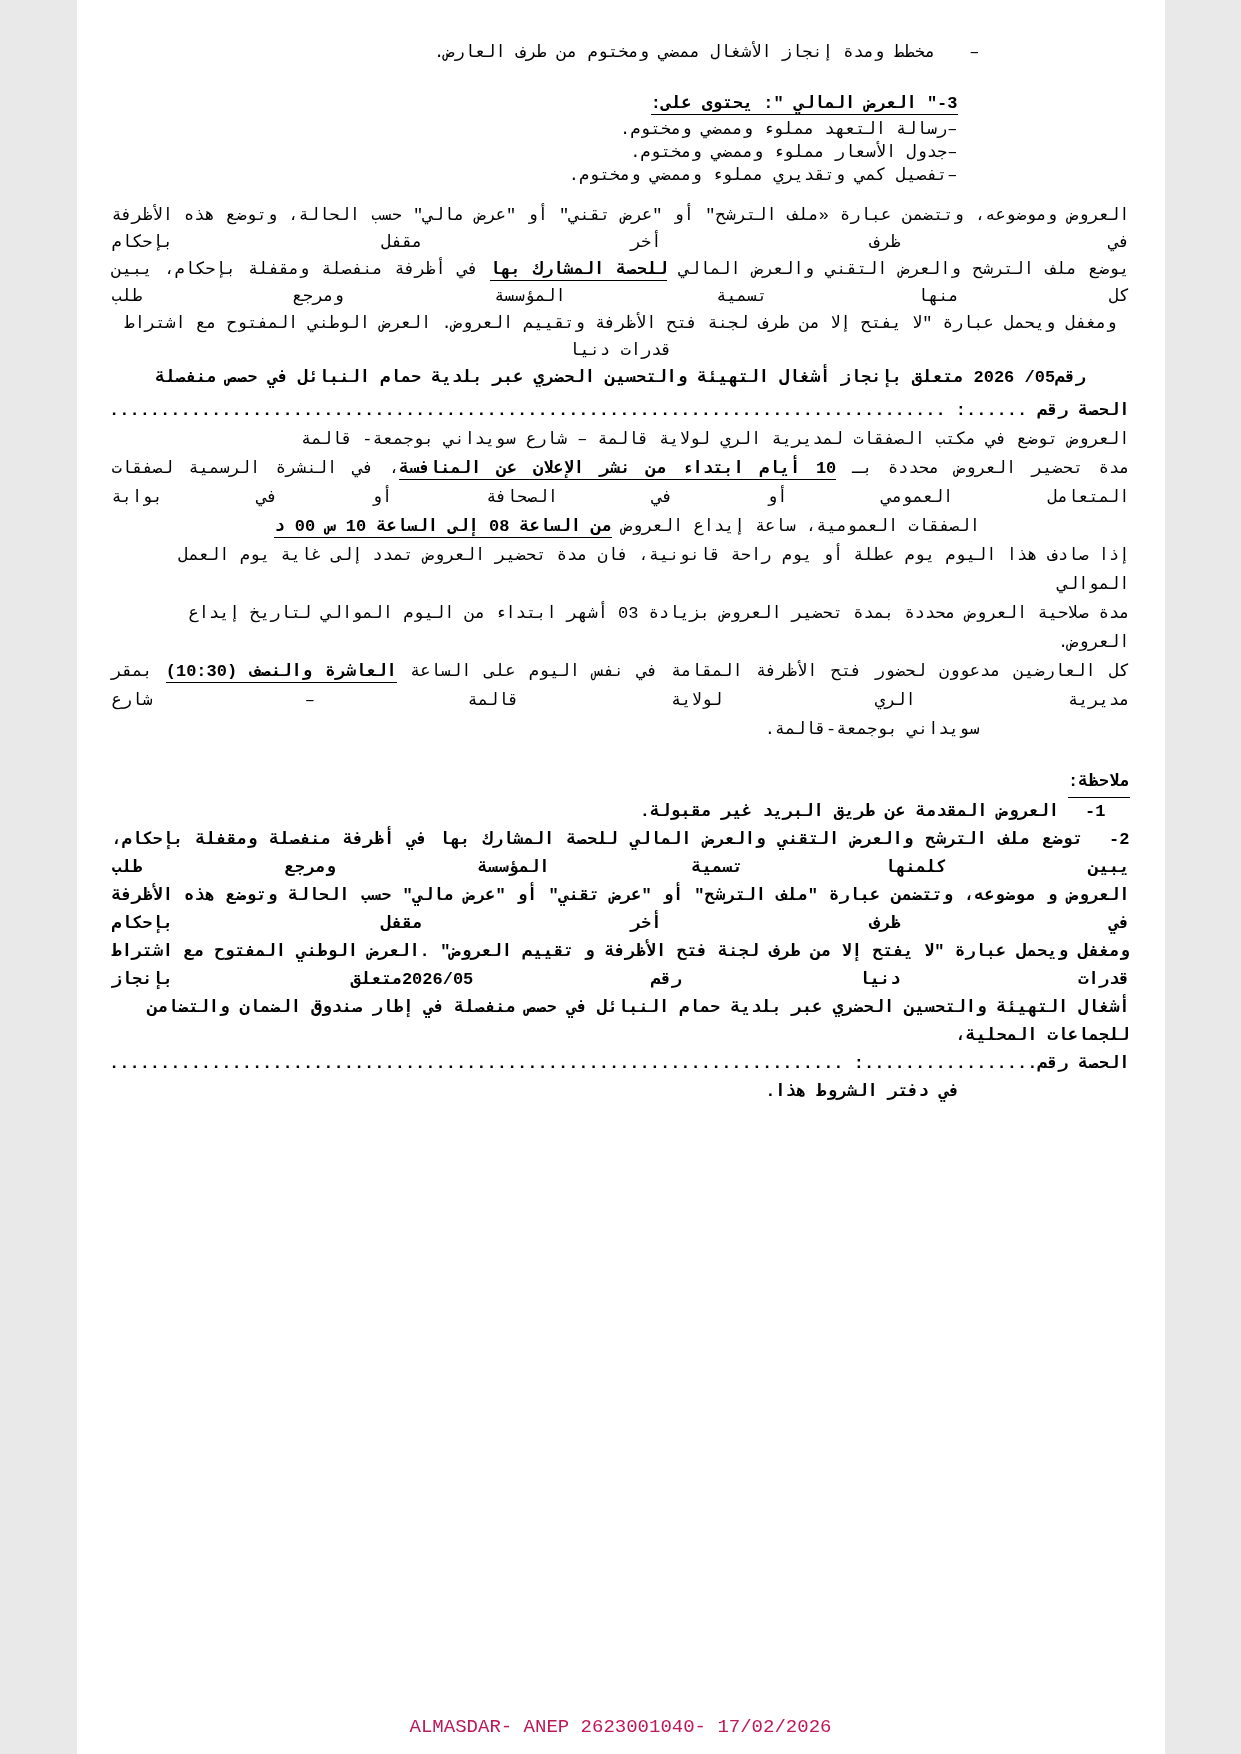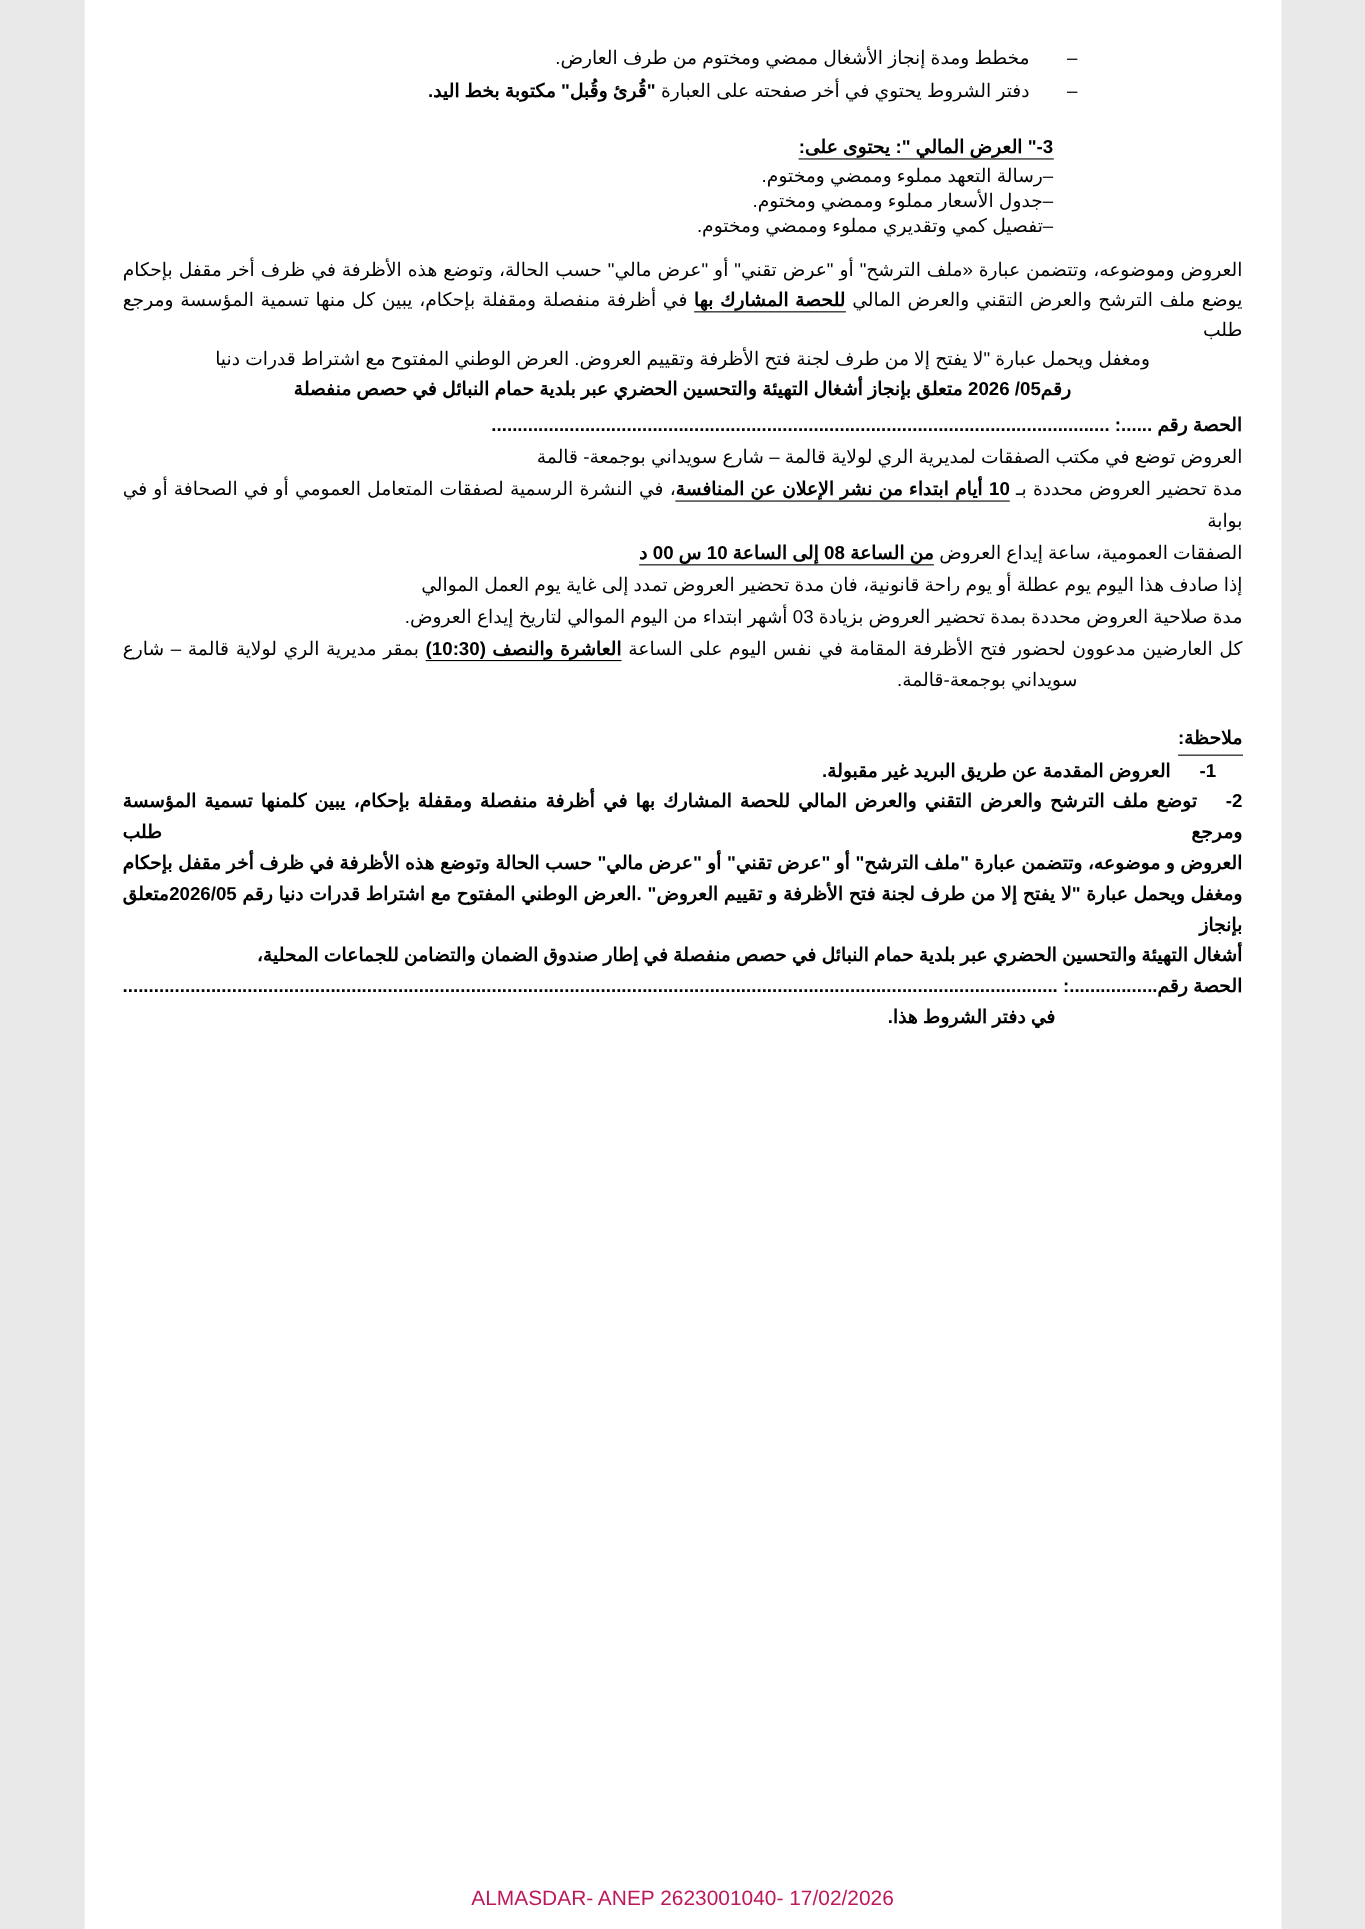--- a/index.html
+++ b/index.html
@@ -1,59 +1,56 @@
 <!DOCTYPE html>
 <html lang="ar"><head>
 <meta charset="utf-8">
 <style>
   html,body{margin:0;padding:0;background:#e9e9e9;}
   .page{
     width:1088px;height:1754px;margin:0 auto;background:#ffffff;
-    font-family:Liberation Sans, sans-serif;font-size:17px;color:#000;
+    font-family:Liberation Mono, monospace;font-size:17px;color:#000;
     direction:rtl;box-sizing:border-box;padding:38px 35px;position:relative;
   }
   .b{font-weight:700;}
   .u{border-bottom:1.6px solid #000;padding-bottom:1px;}
   .line{line-height:27px;}
   .center{text-align:center;}
   .fill{text-align:justify;text-align-last:justify;}
   .leader{white-space:nowrap;overflow:hidden;}
   .top-bullets .bullet{line-height:30px;padding-right:150px;}
   .top-bullets .marker{display:inline-block;margin-left:34px;}
   .fo-heading{margin-top:22px;padding-right:172px;line-height:28px;font-weight:700;}
   .fo-heading .inner{border-bottom:1.6px solid #000;padding-bottom:1px;}
   .fo-items .line{line-height:23px;padding-right:172px;}
   .para{margin-top:15px;}
   .lot-e{margin-top:6px;line-height:28px;padding-left:35%;font-weight:700;}
   .submission{}
   .submission .line{line-height:29px;}
-  .shift-right{padding-left:16%;text-align:right;}
+  .shift-right{padding-left:16%;text-align:left;}
   .indent-right{padding-right:150px;}
   .note{margin-top:24px;}
   .note .line{line-height:28px;font-weight:700;}
   .note-heading{display:inline-block;border-bottom:1.6px solid #000;padding-bottom:1px;}
   .num-marker{display:inline-block;margin-left:26px;}
   .note .item-indent{padding-right:24px;text-align:right;}
   .item3-l2{padding-right:170px;}
   .footer{
     position:absolute;bottom:16px;left:0;right:0;text-align:center;
     direction:ltr;font-size:19px;color:#be185d;font-weight:400;
   }
 </style>
 </head>
 <body>
 
 <div class="page">
 
   <div class="top-bullets">
     <div class="bullet">
       <span class="marker">–</span><span>مخطط ومدة إنجاز الأشغال ممضي ومختوم من طرف العارض.</span>
-    </div>
-    <div class="bullet">
-      <span class="marker">–</span><span>دفتر الشروط يحتوي في أخر صفحته على العبارة </span><span class="b">"قُرئ وقُبل" مكتوبة بخط اليد.</span>
     </div>
   </div>
 
   <div class="fo-heading">
     <span class="inner">3-" العرض المالي ": يحتوى على:</span>
   </div>
   <div class="fo-items">
     <div class="line">–رسالة التعهد مملوء وممضي ومختوم.</div>
     <div class="line">–جدول الأسعار مملوء وممضي ومختوم.</div>
     <div class="line">–تفصيل كمي وتقديري مملوء وممضي ومختوم.</div>

